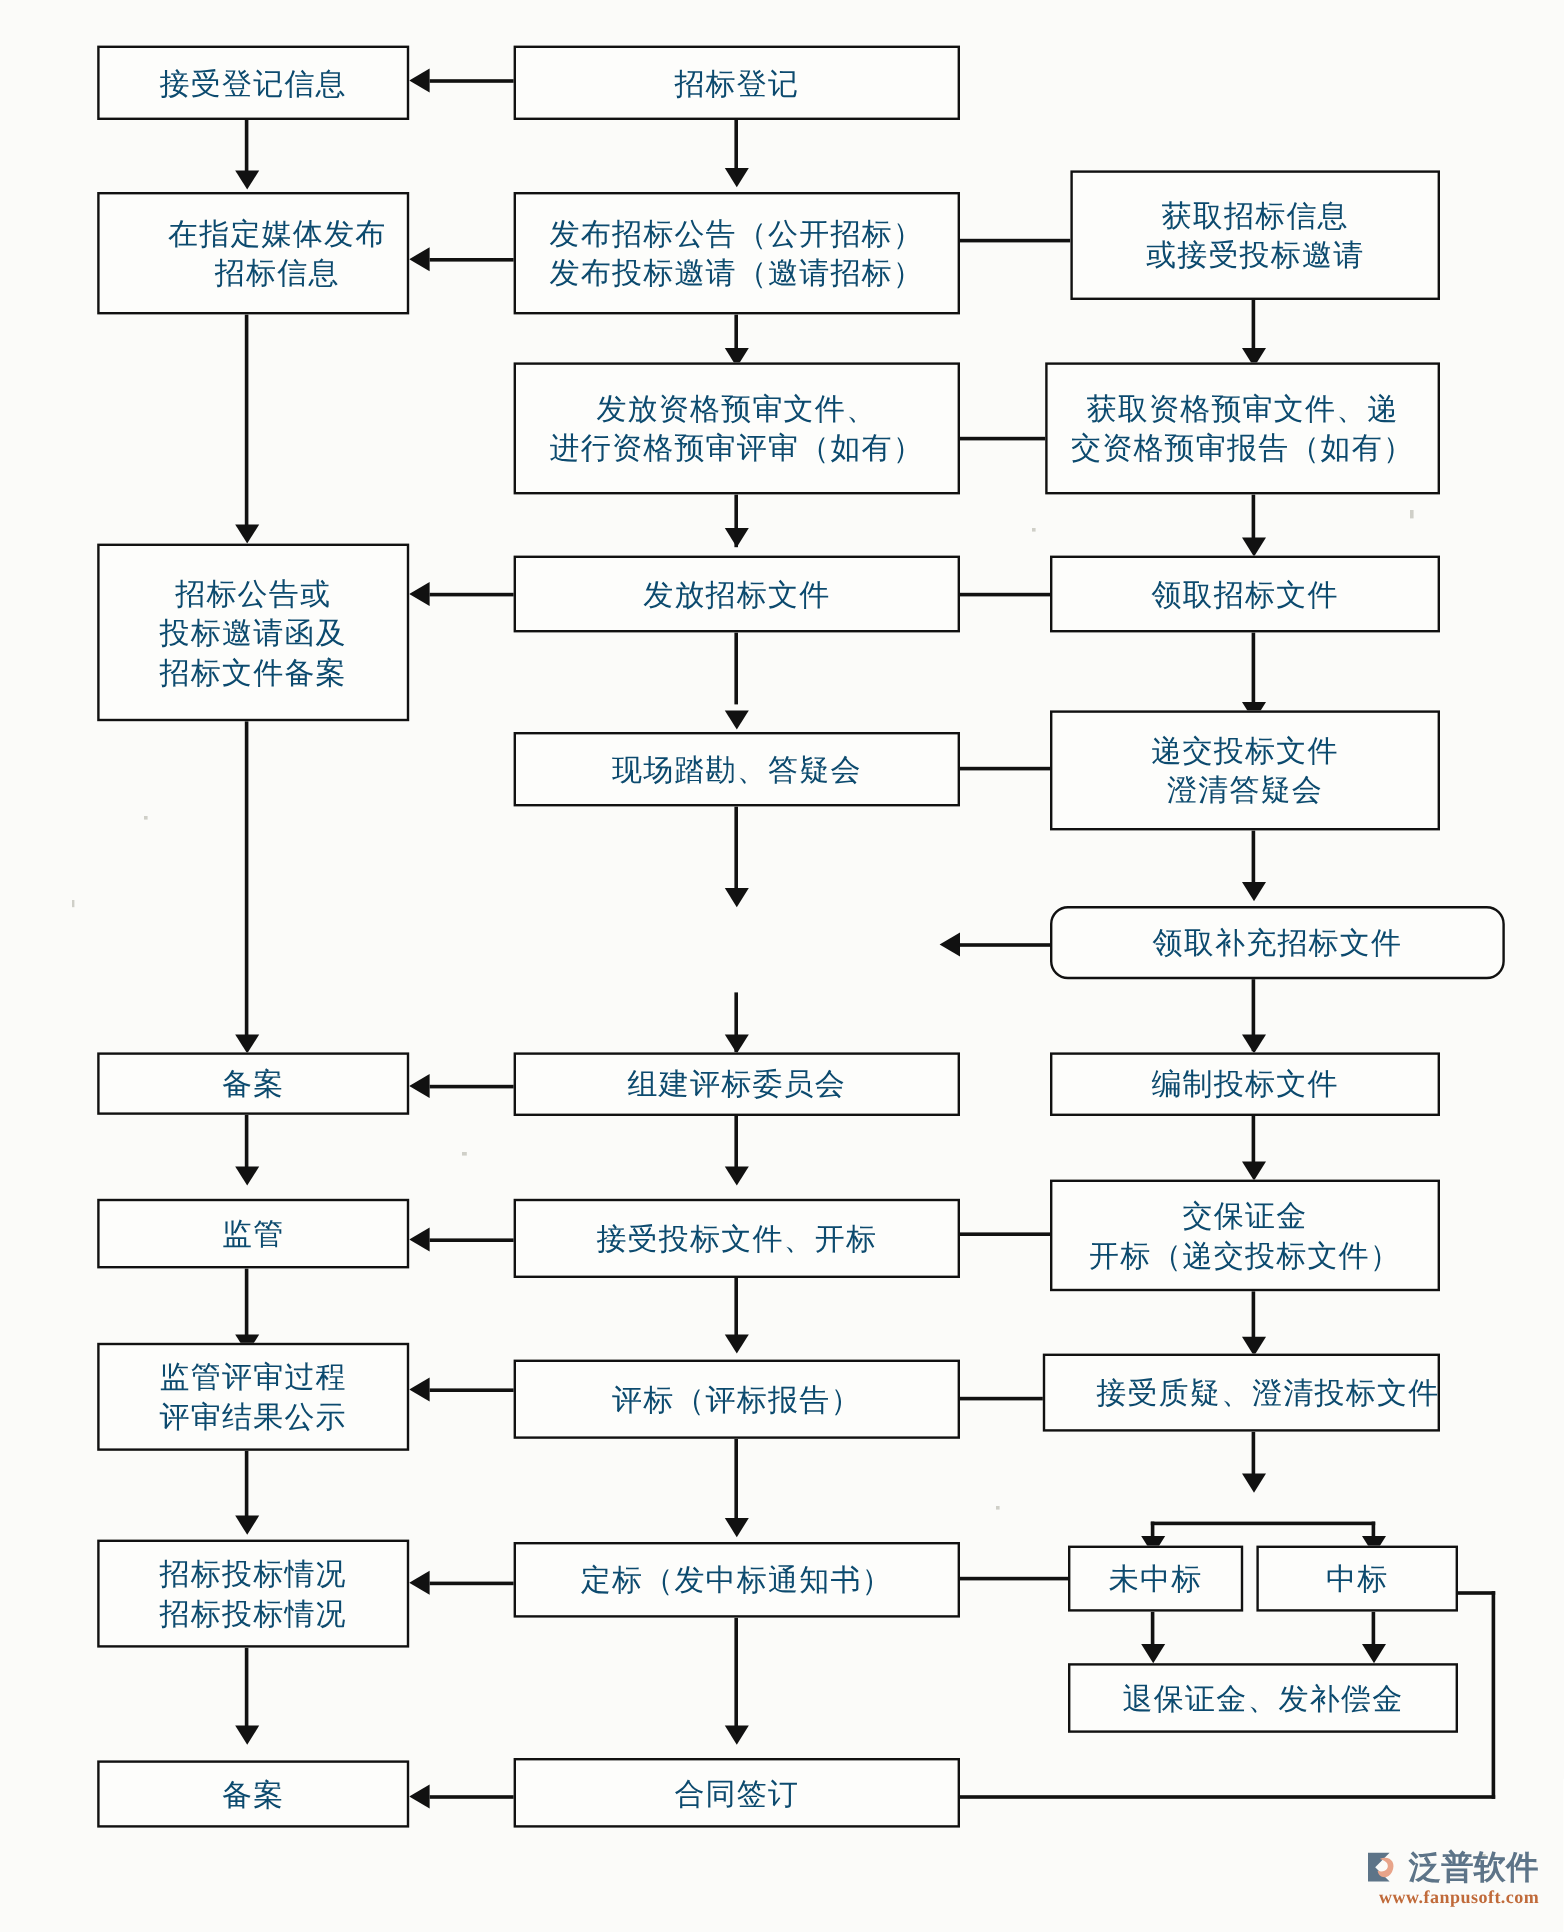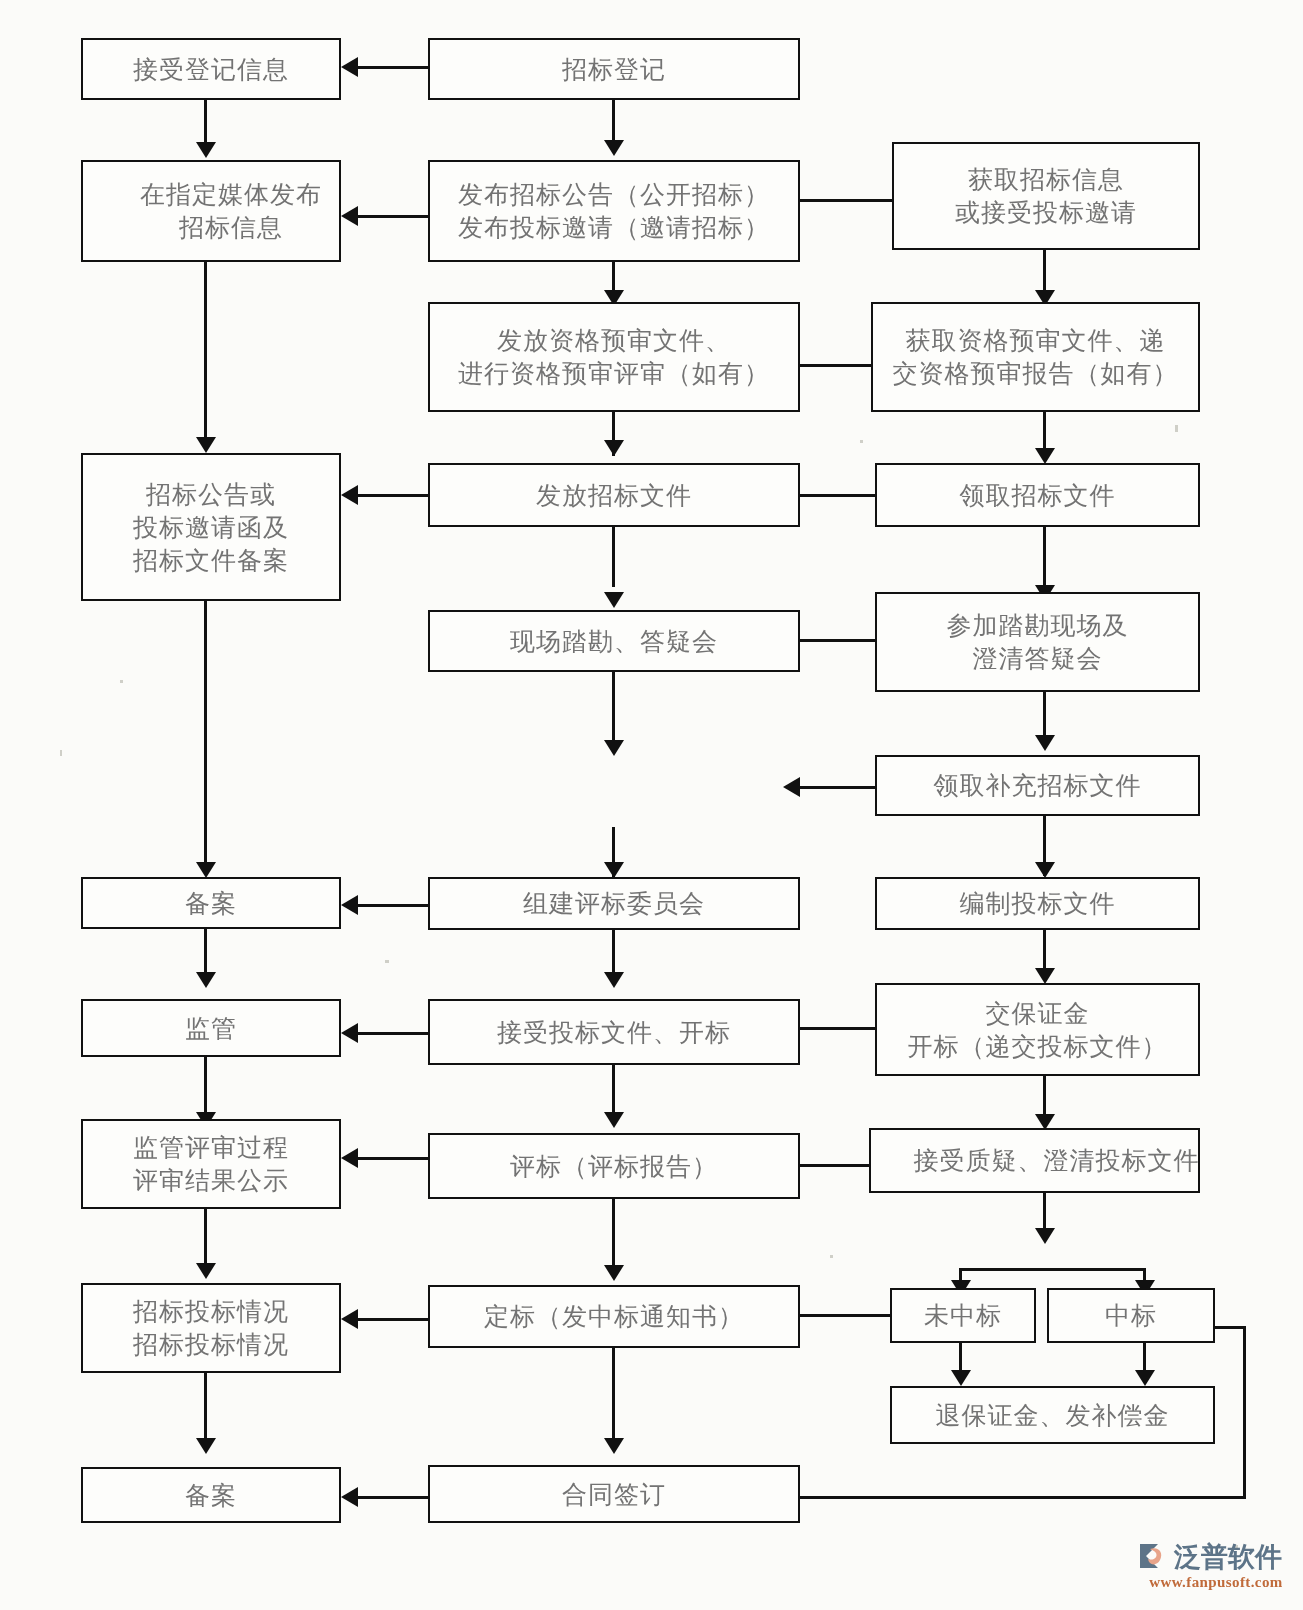--- a/index.html
+++ b/index.html
@@ -22,21 +22,21 @@
     box-sizing:border-box;
     display:flex;
     flex-direction:column;
     align-items:center;
     justify-content:center;
     text-align:center;
     font-size:25px;
     line-height:1.32;
     letter-spacing:1px;
     font-weight:500;
-    color:#737373;
+    color:#0c4a6e;
     z-index:3;
   }
   .box .ln{display:block;white-space:nowrap;}
   
   .vline,.hline{
     position:absolute;
     background:#111;
     z-index:1;
   }
   .vline{width:3px;}
@@ -277,26 +277,26 @@
 
   <div class="box" style="left:875px;top:463px;width:325px;height:64px;">
     <span class="ln">领取招标文件</span>
   </div>
 
   <div class="box" style="left:428px;top:610px;width:372px;height:62px;">
     <span class="ln">现场踏勘、答疑会</span>
   </div>
 
   <div class="box" style="left:875px;top:592px;width:325px;height:100px;">
-    <span class="ln">参加踏勘现场及</span>
+    <span class="ln">递交投标文件</span>
     <span class="ln">澄清答疑会</span>
   </div>
 
 
-  <div class="box" style="left:875px;top:755px;width:325px;height:61px;">
+  <div class="box" style="left:875px;top:755px;width:379px;height:61px;border-radius:15px;">
     <span class="ln">领取补充招标文件</span>
   </div>
 
   <div class="box" style="left:81px;top:877px;width:260px;height:52px;">
     <span class="ln">备案</span>
   </div>
 
   <div class="box" style="left:428px;top:877px;width:372px;height:53px;">
     <span class="ln">组建评标委员会</span>
   </div>

